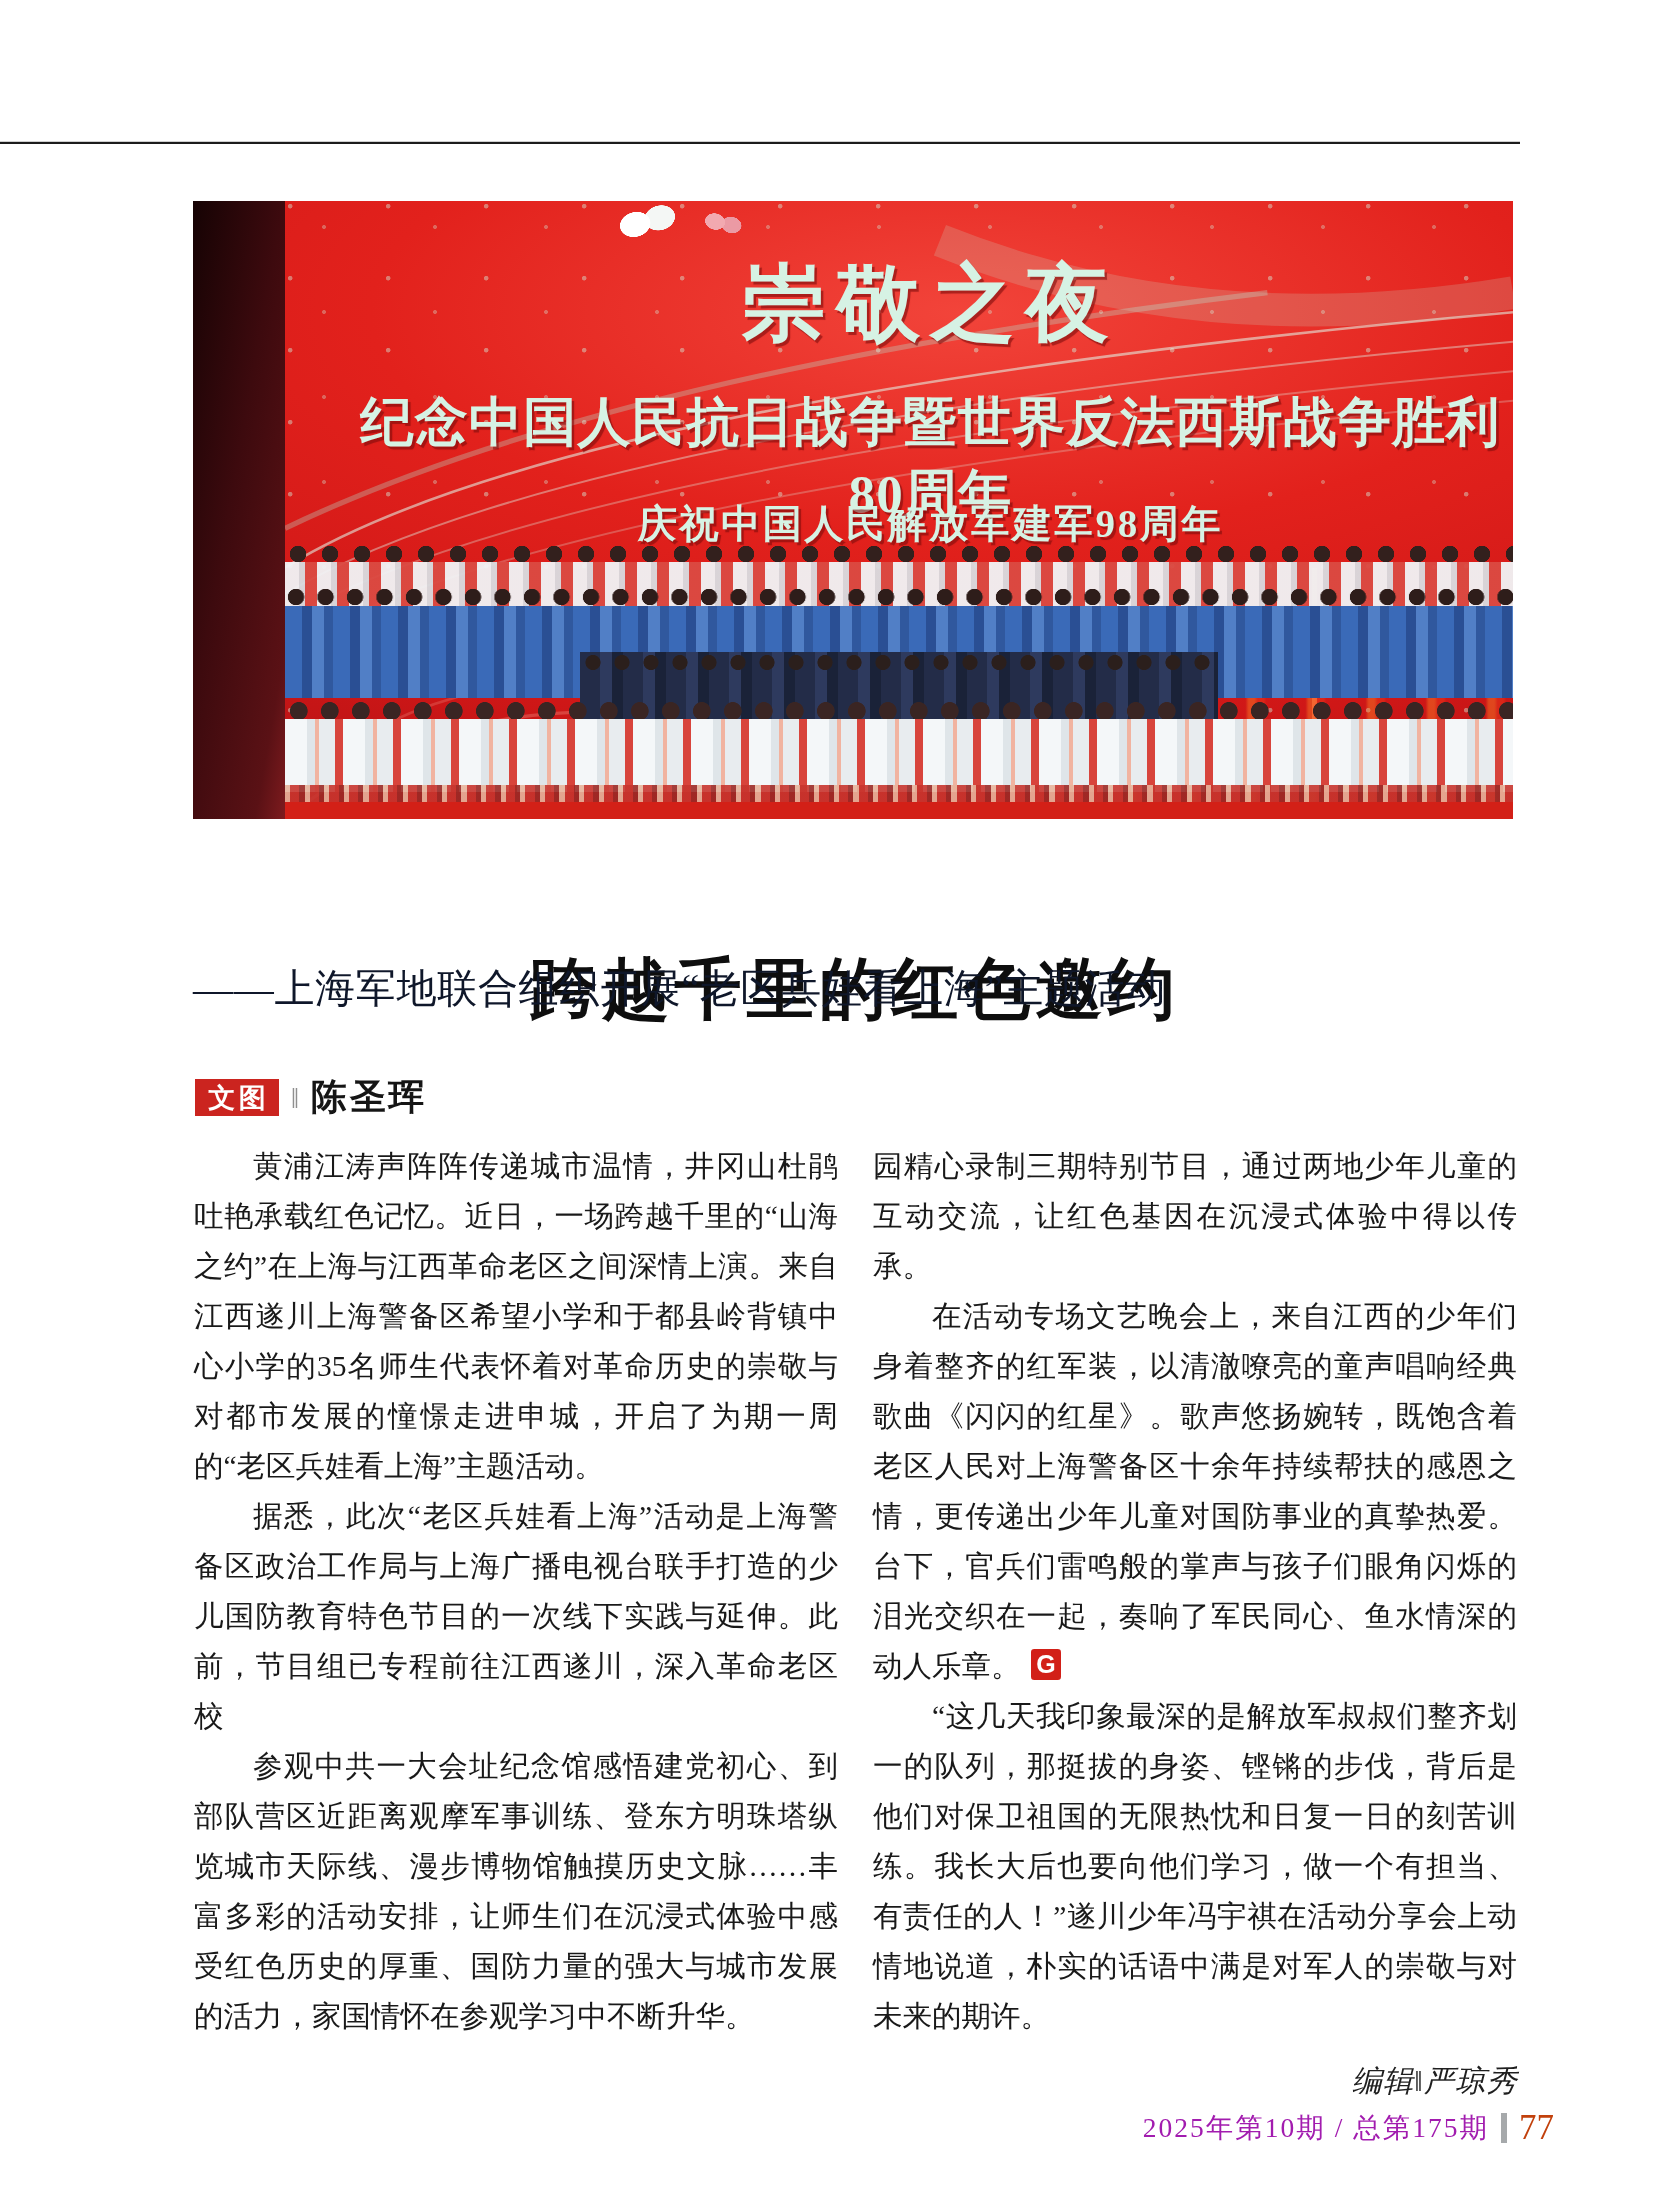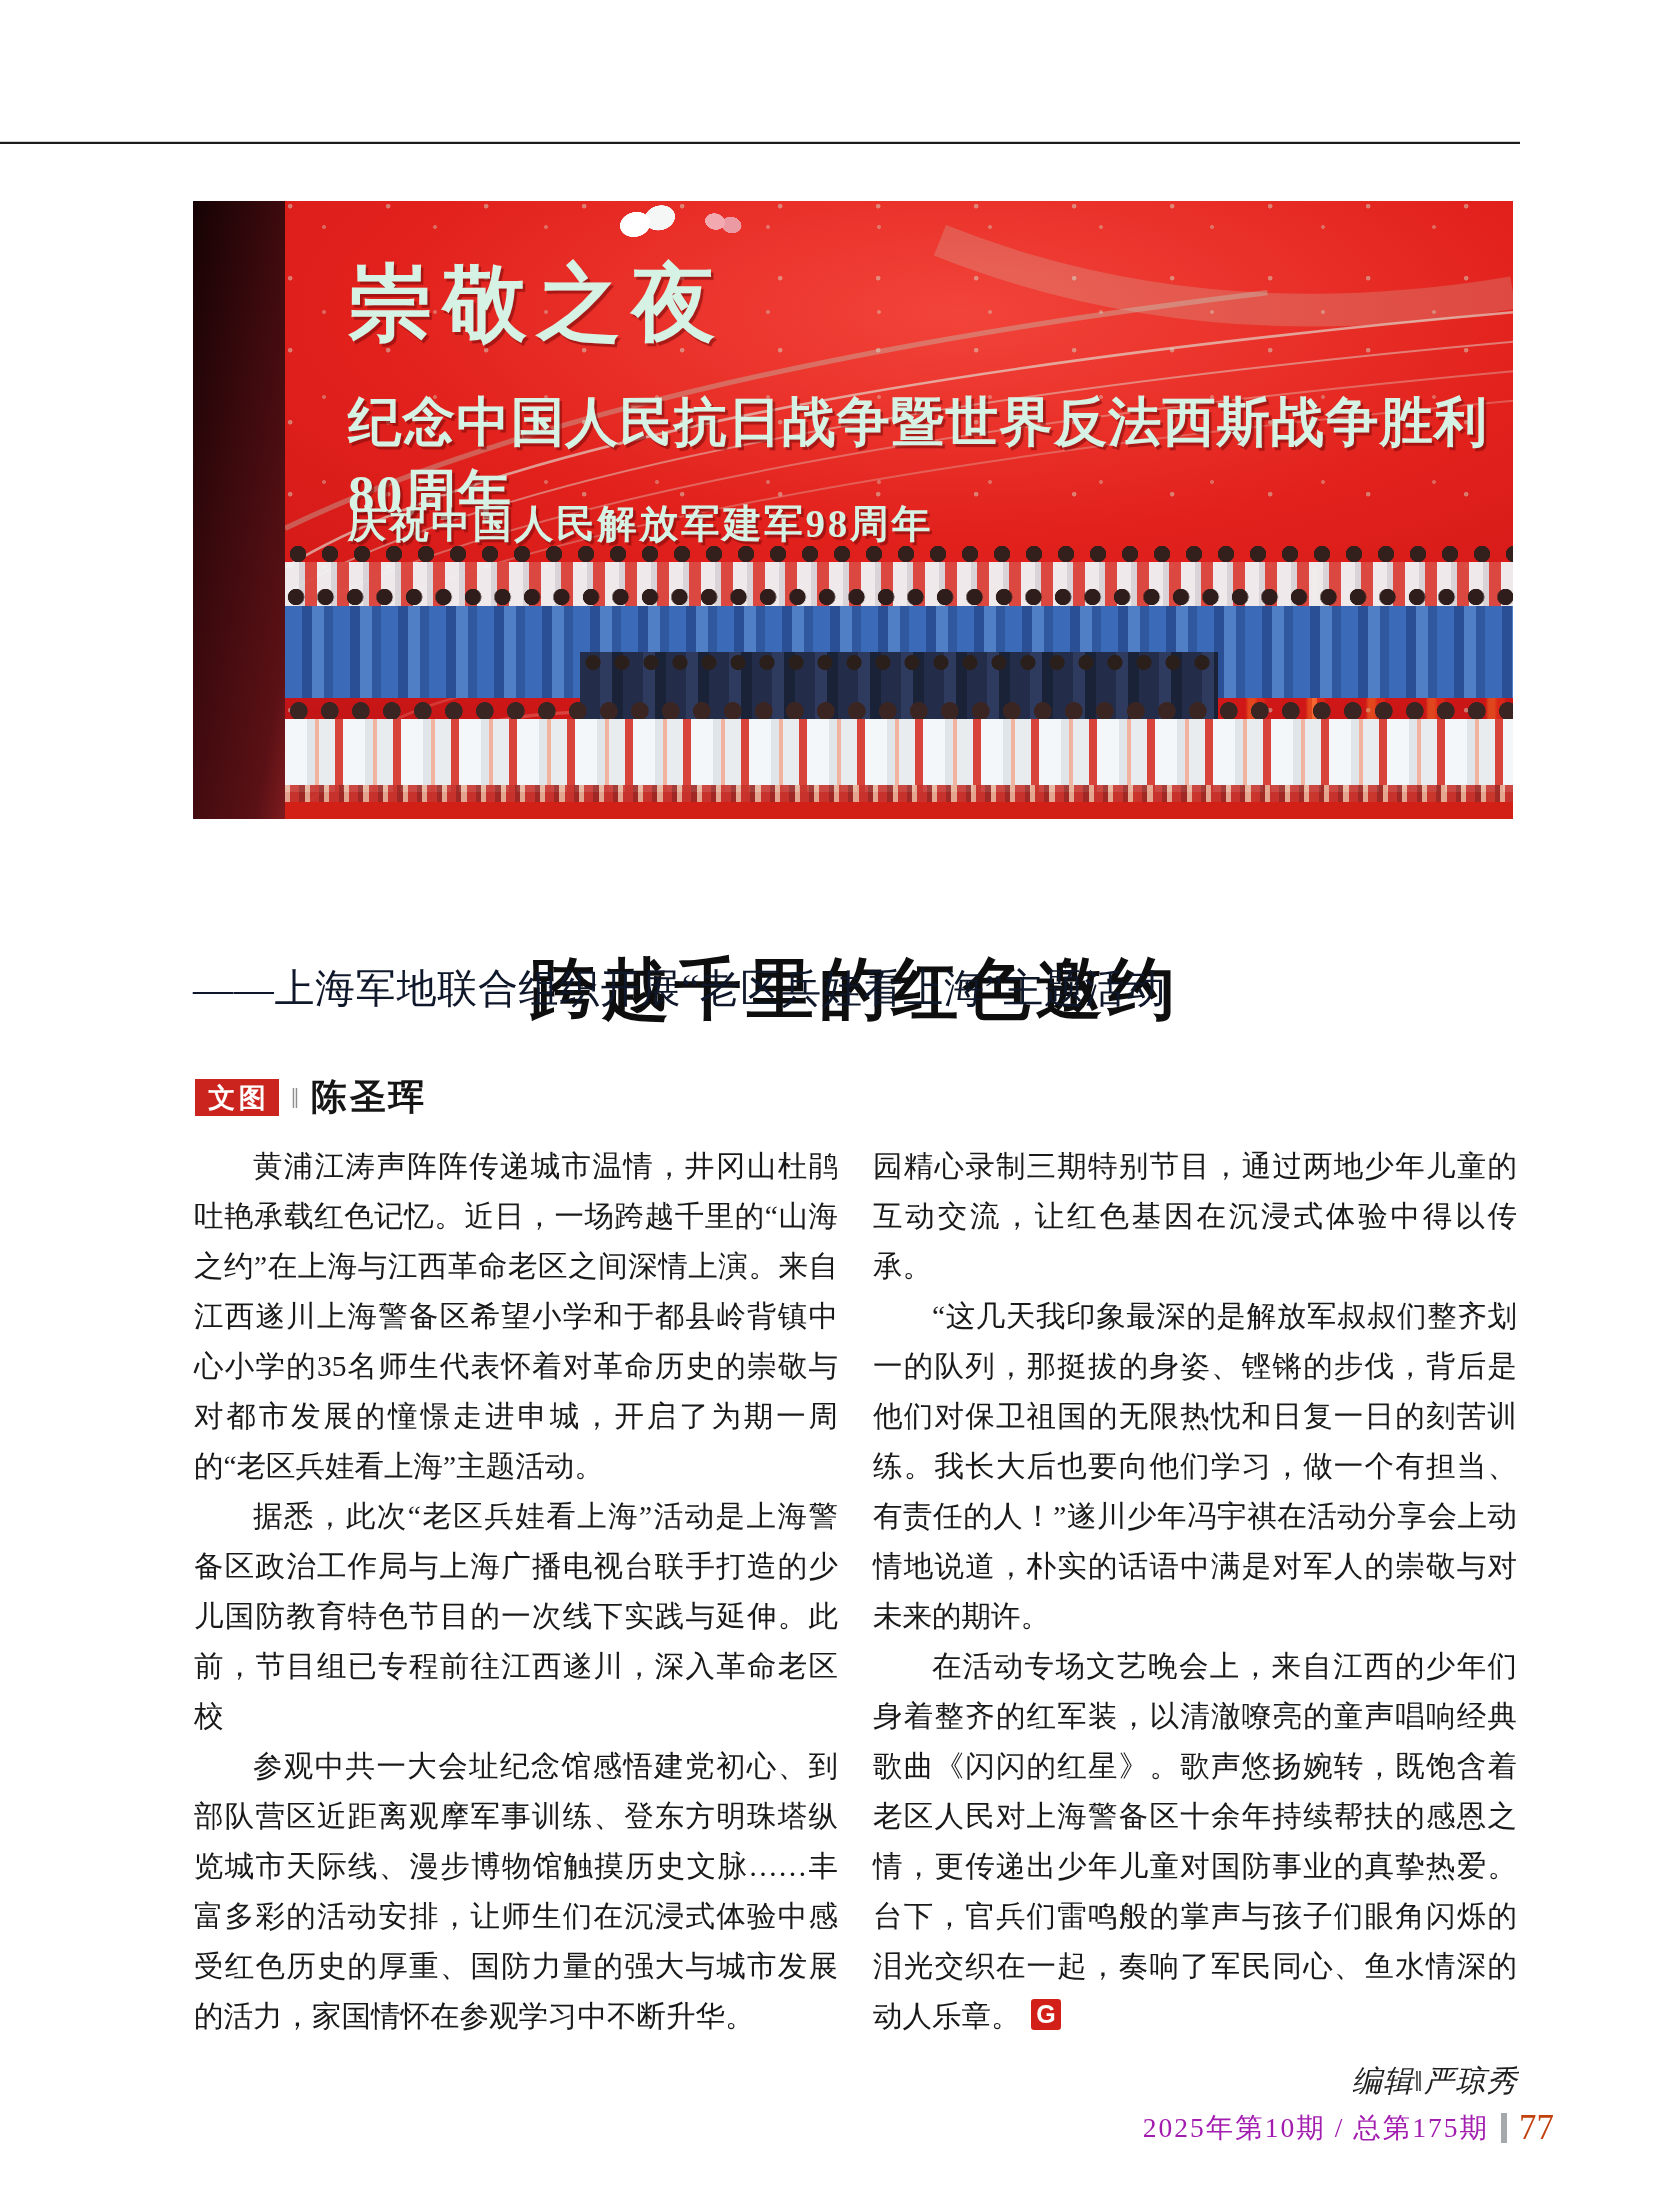--- a/index.html
+++ b/index.html
@@ -19,21 +19,21 @@
   .streaks{position:absolute;inset:0;width:100%;height:100%;}
   .speckles{position:absolute;inset:0;opacity:.45;
      background-image:radial-gradient(circle at 5.2px 5.2px,rgba(210,255,235,.9) 2px,transparent 2.6px),
                       radial-gradient(circle at 39px 26px,rgba(210,255,235,.7) 1.6px,transparent 2.3px);
      background-size:98px 72px,111px 85px;}
   .skyline{position:absolute;right:0;top:406px;width:406px;height:210px;opacity:.75;filter:blur(1.3px);
      background:repeating-linear-gradient(90deg,transparent 0 19.6px,rgba(255,140,40,.55) 19.6px 29px,
                 rgba(255,80,30,.38) 29px 38px,transparent 38px 60px);}
   .spire{position:absolute;right:196px;top:367px;width:4.6px;height:157px;background:rgba(255,120,60,.65);filter:blur(0.7px);}
 
-  .banner-text{position:absolute;left:0;right:0;padding-left:63px;
+  .banner-text{position:absolute;left:0;right:0;text-align:center;padding-left:63px;
                color:#d6f2e4;font-weight:700;z-index:3;
                font-family:"Liberation Serif","DejaVu Serif",serif;
                text-shadow:2.6px 3.3px 0.7px rgba(125,12,12,.6);}
   .banner-title{top:46px;font-size:84px;letter-spacing:10.5px;font-family:"Liberation Sans","DejaVu Sans",sans-serif;}
   .banner-sub1{top:186px;font-size:53px;letter-spacing:1.3px;}
   .banner-sub2{top:296px;font-size:39px;letter-spacing:2.6px;}
 
   .butterfly{position:absolute;z-index:3;}
   .bf-white{left:334px;top:2.6px;width:58px;height:38px;transform:rotate(-15deg);
      background:radial-gradient(ellipse 45% 55% at 28% 45%,#ffffff 58%,transparent 60%),
@@ -151,22 +151,22 @@
   </div>
 
   <div class="col col-left">
     <p class="para indent">黄浦江涛声阵阵传递城市温情，井冈山杜鹃吐艳承载红色记忆。近日，一场跨越千里的“山海之约”在上海与江西革命老区之间深情上演。来自江西遂川上海警备区希望小学和于都县岭背镇中心小学的35名师生代表怀着对革命历史的崇敬与对都市发展的憧憬走进申城，开启了为期一周的“老区兵娃看上海”主题活动。</p>
     <p class="para indent">据悉，此次“老区兵娃看上海”活动是上海警备区政治工作局与上海广播电视台联手打造的少儿国防教育特色节目的一次线下实践与延伸。此前，节目组已专程前往江西遂川，深入革命老区校</p>
     <p class="para indent">参观中共一大会址纪念馆感悟建党初心、到部队营区近距离观摩军事训练、登东方明珠塔纵览城市天际线、漫步博物馆触摸历史文脉……丰富多彩的活动安排，让师生们在沉浸式体验中感受红色历史的厚重、国防力量的强大与城市发展的活力，家国情怀在参观学习中不断升华。</p>
   </div>
 
   <div class="col col-right">
     <p class="para">园精心录制三期特别节目，通过两地少年儿童的互动交流，让红色基因在沉浸式体验中得以传承。</p>
+    <p class="para indent"><span>在活动专场文艺晚会上，来自江西的少年们身着整齐的红军装，以清澈嘹亮的童声唱响经典歌曲《闪闪的红星》。歌声悠扬婉转，既饱含着老区人民对上海警备区十余年持续帮扶的感恩之情，更传递出少年儿童对国防事业的真挚热爱。台下，官兵们雷鸣般的掌声与孩子们眼角闪烁的泪光交织在一起，奏响了军民同心、鱼水情深的动人乐章。</span><span class="endmark">G</span></p>
     <p class="para indent">“这几天我印象最深的是解放军叔叔们整齐划一的队列，那挺拔的身姿、铿锵的步伐，背后是他们对保卫祖国的无限热忱和日复一日的刻苦训练。我长大后也要向他们学习，做一个有担当、有责任的人！”遂川少年冯宇祺在活动分享会上动情地说道，朴实的话语中满是对军人的崇敬与对未来的期许。</p>
-    <p class="para indent"><span>在活动专场文艺晚会上，来自江西的少年们身着整齐的红军装，以清澈嘹亮的童声唱响经典歌曲《闪闪的红星》。歌声悠扬婉转，既饱含着老区人民对上海警备区十余年持续帮扶的感恩之情，更传递出少年儿童对国防事业的真挚热爱。台下，官兵们雷鸣般的掌声与孩子们眼角闪烁的泪光交织在一起，奏响了军民同心、鱼水情深的动人乐章。</span><span class="endmark">G</span></p>
   </div>
 
   <div class="editor-line">编辑‖严琼秀</div>
 
   <div class="page-footer">
     <span class="issue-info">2025年第10期 / 总第175期</span>
     <span class="page-bar"></span>
     <span class="page-number">77</span>
   </div>
 

